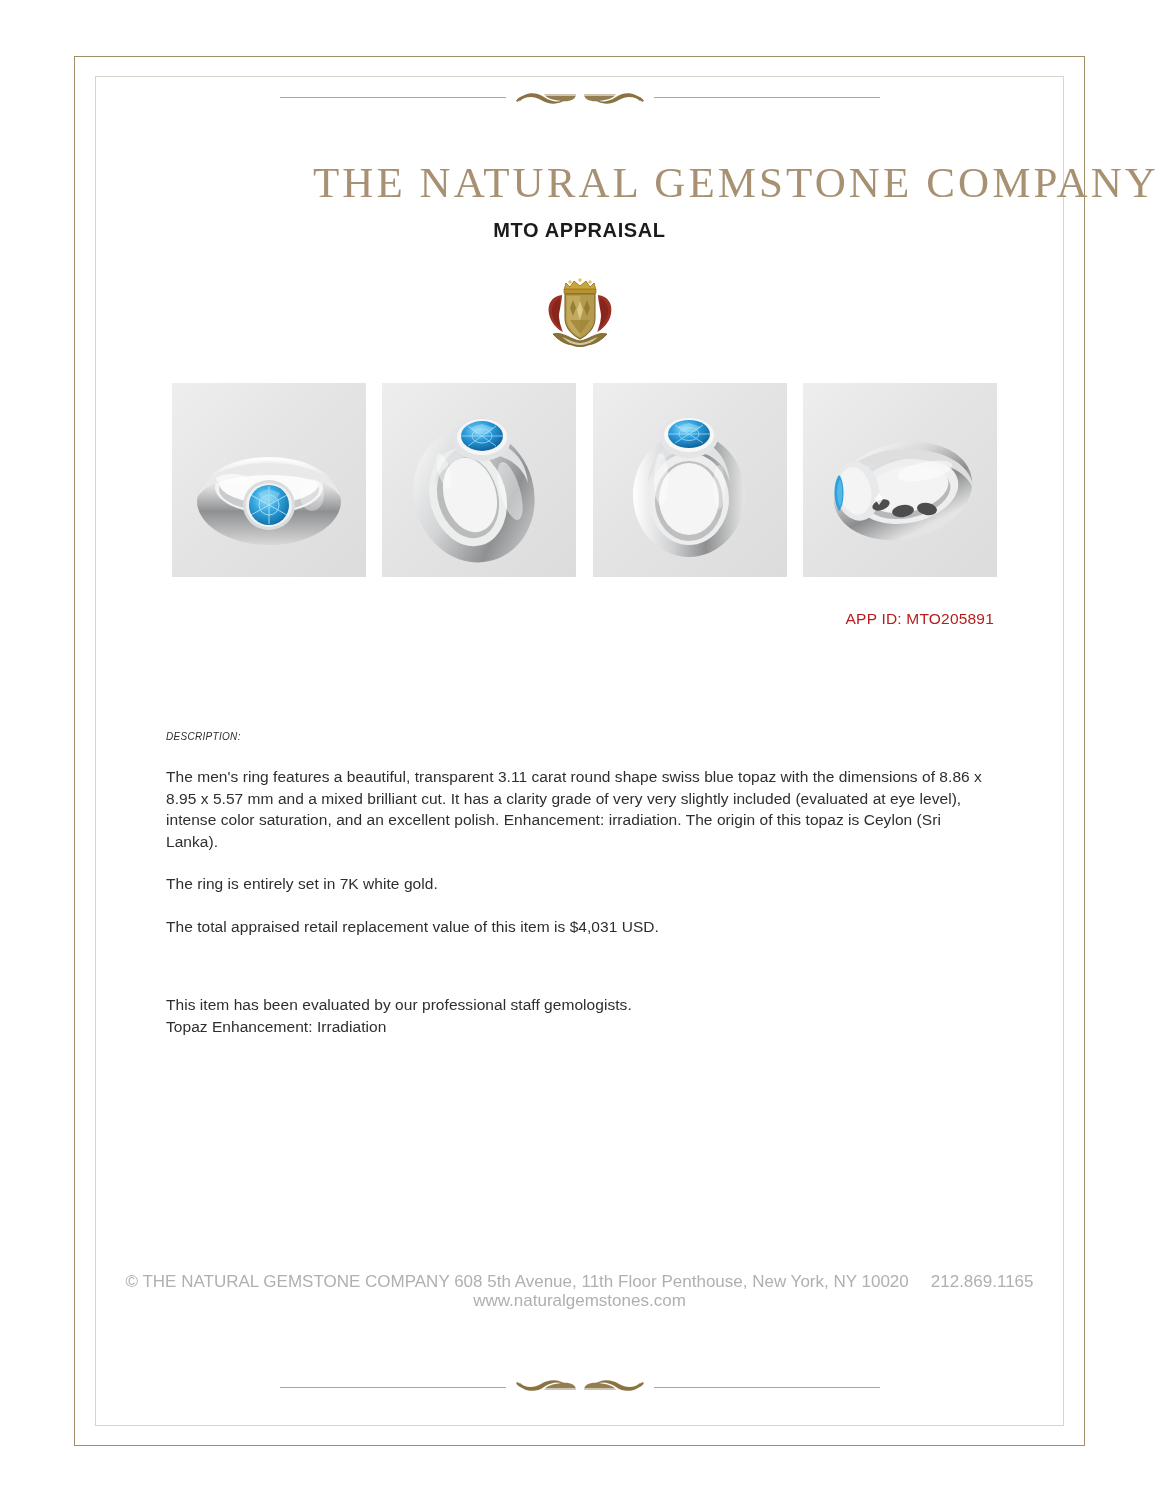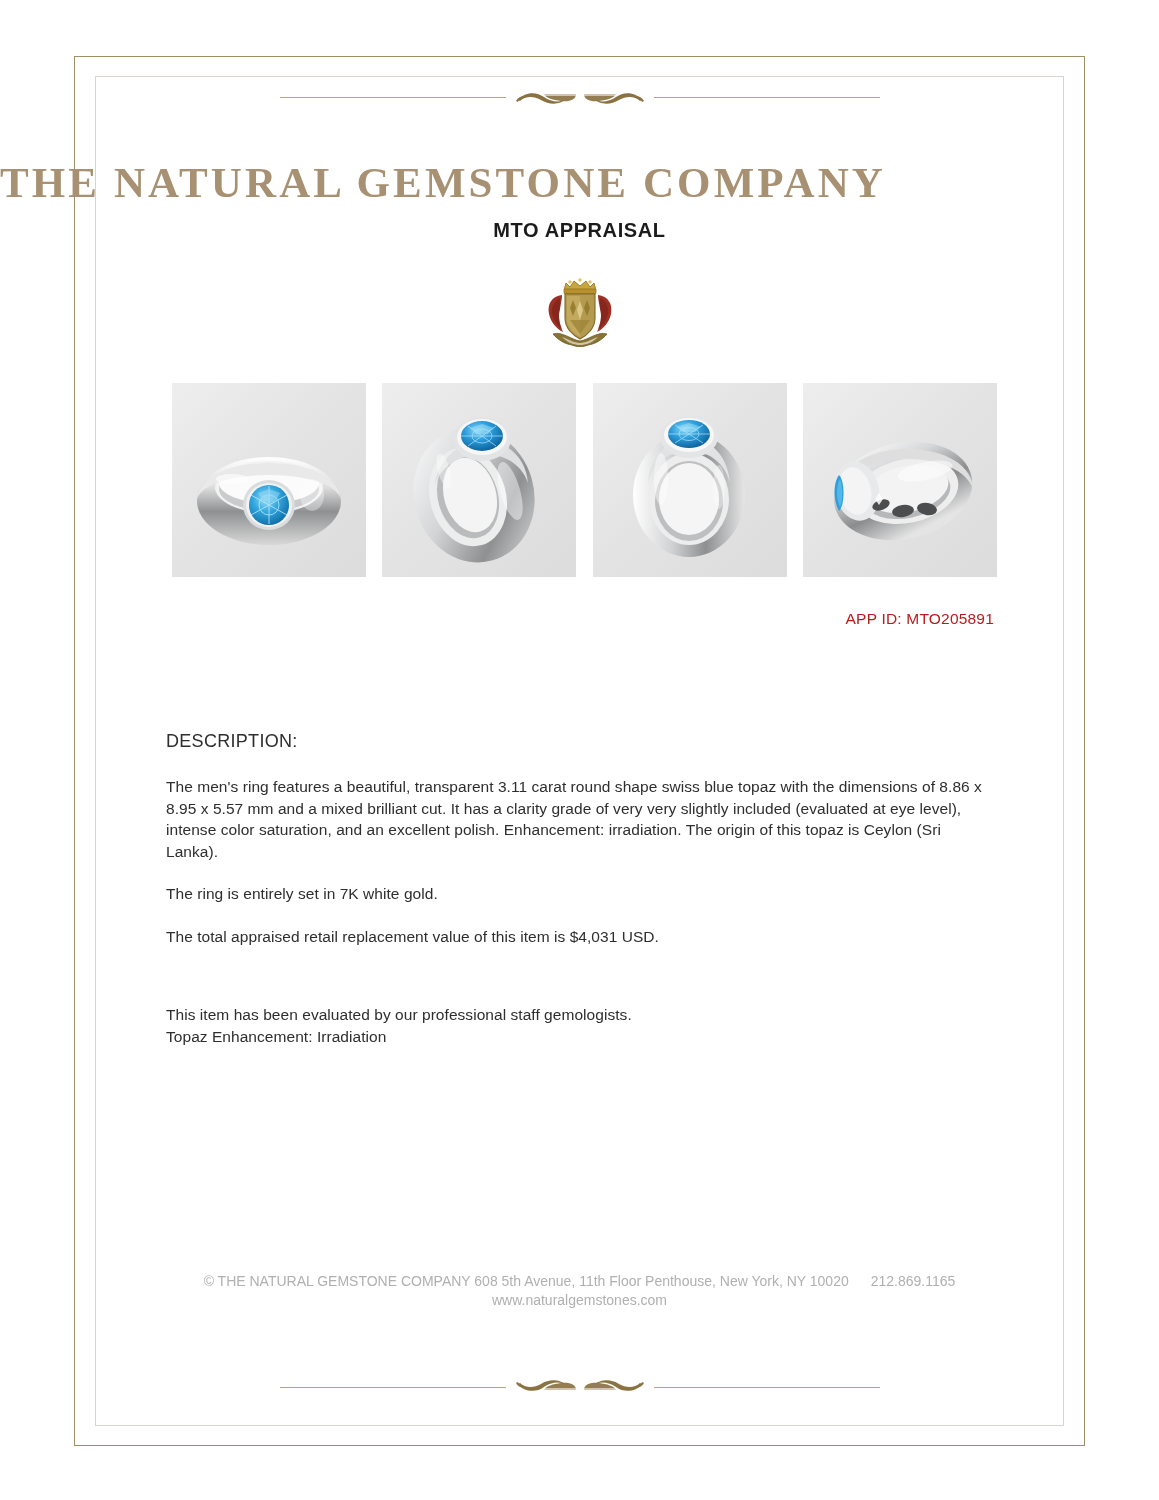--- a/index.html
+++ b/index.html
@@ -62,27 +62,27 @@
     background: #a08e68;
     opacity: .8;
   }
   .orn-svg { flex: 0 0 auto; margin: 0 8px; display: block; }
 
   
   .company-title {
     position: absolute;
     left: 0; right: 0;
     top: 158px;
-    text-align: left;
+    text-align: right;
     font-family: "Liberation Serif", serif;
     font-size: 43px;
     letter-spacing: 3.1px;
     color: #a89172;
     white-space: nowrap;
-    font-weight: 700;
+    font-weight: 400;
   }
   .doc-subtitle {
     position: absolute;
     left: 0; right: 0;
     top: 219px;
     text-align: center;
     font-size: 20px;
     letter-spacing: .6px;
     color: #1b1b1b;
     font-weight: 700;
@@ -129,41 +129,42 @@
 
   
   .content {
     position: absolute;
     left: 166px;
     top: 731px;
     width: 828px;
     color: #2e2e2e;
   }
   .section-label {
-    font-size: 18px;
+    font-size: 10px;
     letter-spacing: .3px;
     margin: 0 0 24px 0;
+    font-style: italic;
   }
   .para {
     font-size: 15.5px;
     line-height: 21.5px;
     margin: 0 0 21px 0;
     letter-spacing: .05px;
   }
   .para.last { margin-bottom: 0; }
   .gap-lg { height: 36px; }
 
   
   .footer {
     position: absolute;
     left: 0; right: 0;
     top: 1272px;
     text-align: center;
     color: #b0b0b0;
-    font-size: 14px;
+    font-size: 17px;
     line-height: 19px;
   }
   .footer-line { white-space: nowrap; }
   .footer-phone { margin-left: 22px; }
 </style>
 </head>
 <body>
 
 <div class="page">
 

